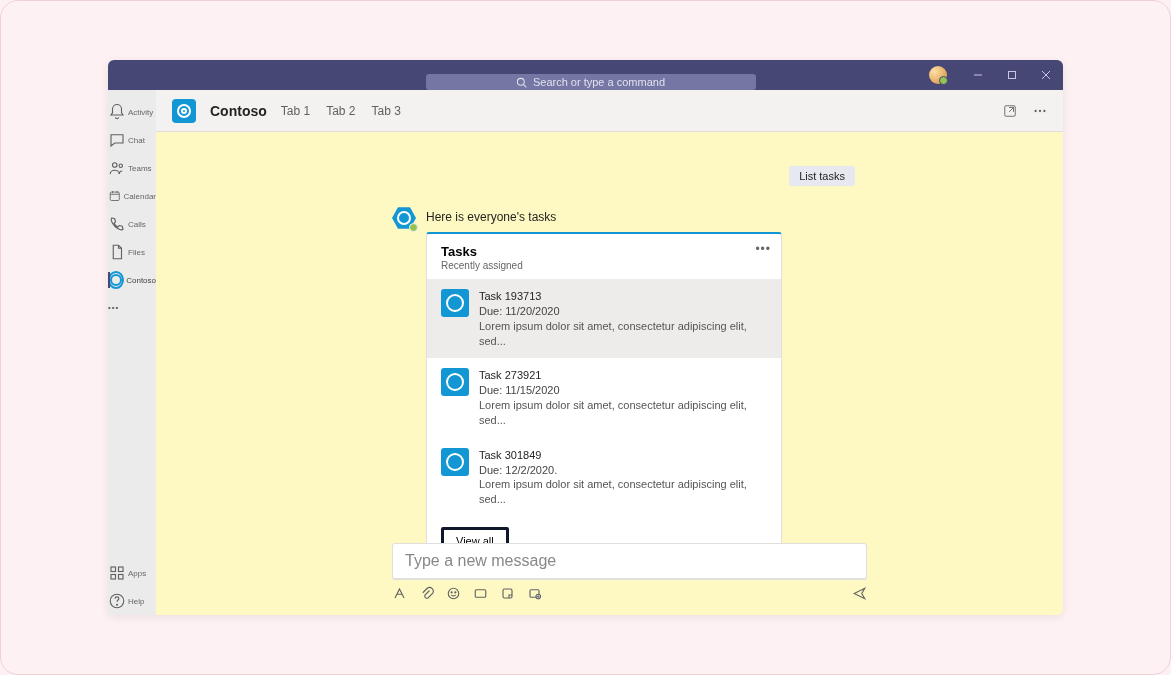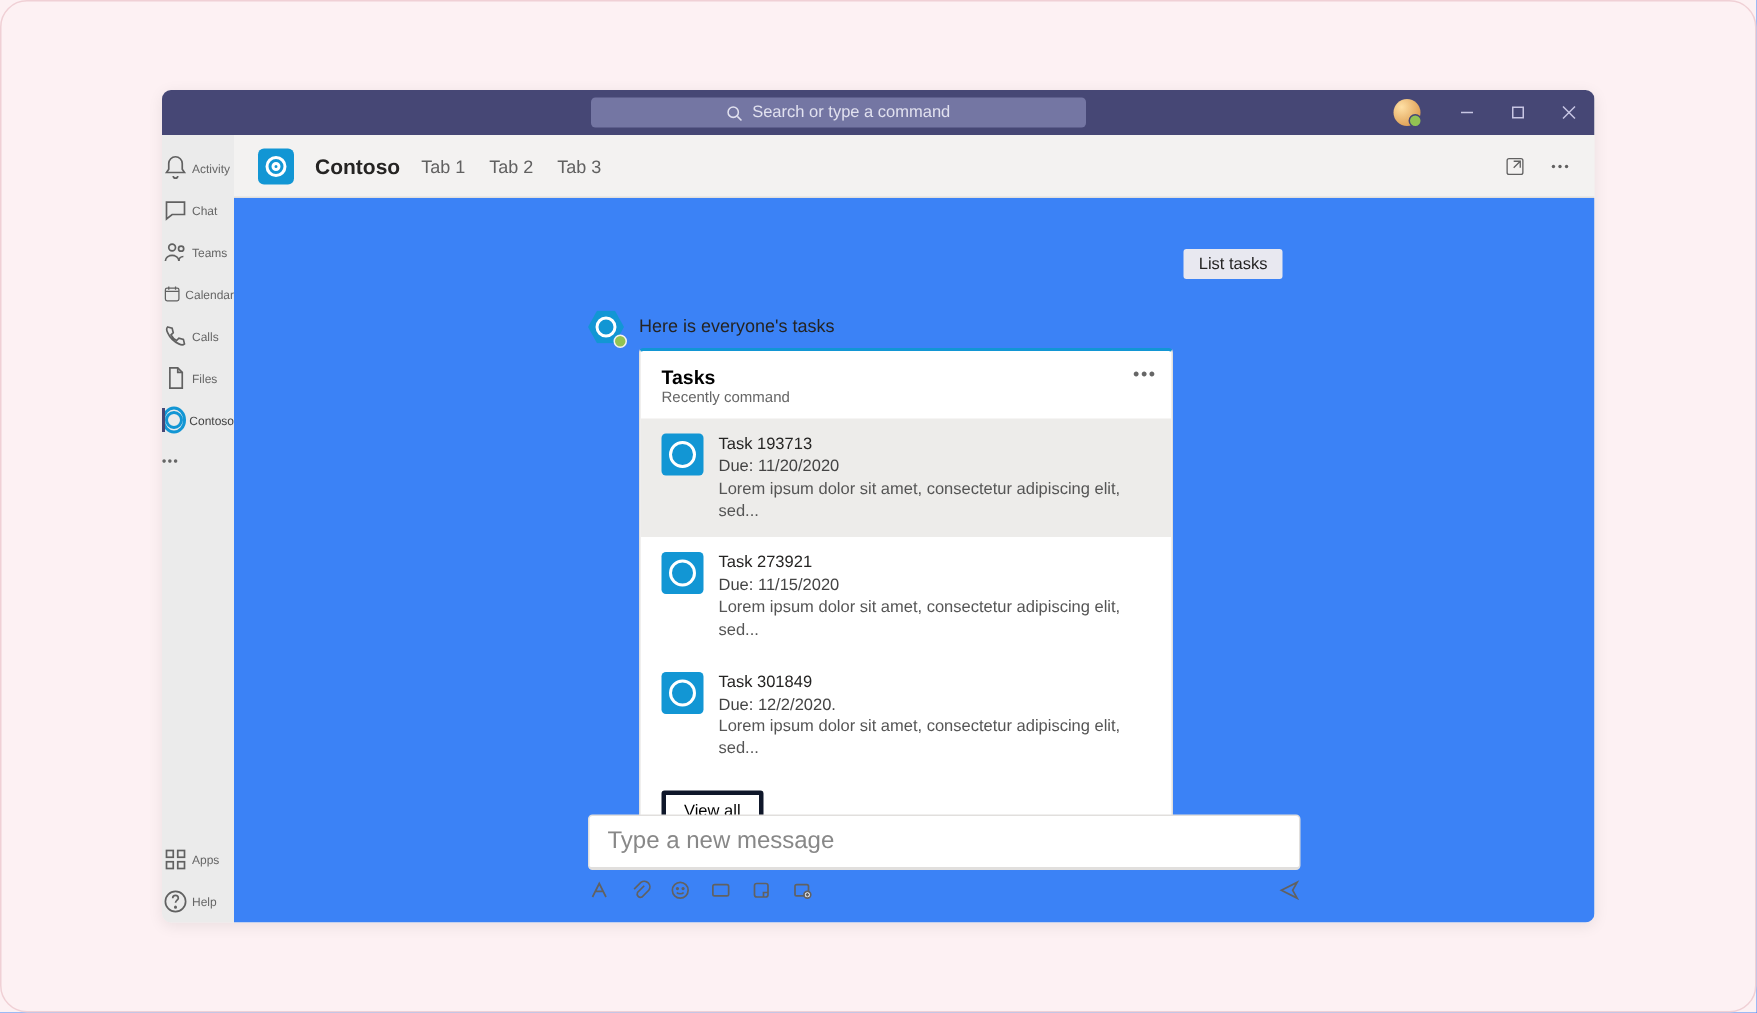--- a/index.html
+++ b/index.html
@@ -26,20 +26,21 @@
   }
   
   .titlebar {
     height: 30px;
     background: #464775;
     display: flex;
     align-items: center;
     color: #c8c6e4;
     font-size: 12px;
     position: relative;
+    flex-direction: column;
   }
   .nav-arrows { display:flex; gap:6px; margin-left:270px; opacity:.6;}
   .nav-arrows span{cursor:pointer;}
   .searchbox {
     margin-left:10px;
     width: 330px;
     height: 20px;
     background: #7476a3;
     border-radius: 3px;
     display:flex;
@@ -73,21 +74,21 @@
   .tabhdr .logo{width:24px;height:24px;border-radius:4px;background:#1296d4;display:flex;align-items:center;justify-content:center;}
   .tabhdr .logo div{width:14px;height:14px;border-radius:50%;border:2px solid #fff;position:relative;}
   .tabhdr .logo div::after{content:'';position:absolute;inset:2px;border-radius:50%;border:2px solid #fff;}
   .app-title{font-weight:700;font-size:14px;color:#252423;}
   .tabs{display:flex;gap:16px;font-size:12px;color:#616161;}
   .tabs span{cursor:pointer;}
   .hdr-spacer{flex:1;}
   .hdr-actions{display:flex;gap:16px;color:#616161;}
   .hdr-actions svg{width:14px;height:14px;cursor:pointer;}
   
-  .content{flex:1;background:#3b82f6;position:relative;padding:20px 30px;overflow:hidden;}
+  .content{flex:1;background:#fef9c3;position:relative;padding:20px 30px;overflow:hidden;}
   .pill{position:absolute;top:34px;right:208px;background:#e8e8f0;color:#252423;font-size:11px;padding:4px 10px;border-radius:2px;}
   .msg{display:flex;gap:10px;margin-top:54px;margin-left:206px;}
   .bot-icon{width:24px;height:24px;flex-shrink:0;position:relative;}
   .bot-hex{width:24px;height:24px;background:#1296d4;clip-path:polygon(25% 5%,75% 5%,100% 50%,75% 95%,25% 95%,0 50%);display:flex;align-items:center;justify-content:center;}
   .bot-hex::after{content:'';width:10px;height:10px;border:2px solid #fff;border-radius:50%;}
   .bot-status{position:absolute;right:-2px;bottom:-2px;width:9px;height:9px;border-radius:50%;background:#92c353;border:1.5px solid #f3f2f1;}
   .card-wrap{width:356px;}
   .msg-text{font-size:12px;color:#252423;padding:4px 0 8px;}
   .card{background:#fff;border:1px solid #e1dfdd;border-radius:3px;border-top:2px solid #1296d4;overflow:hidden;}
   .card-head{padding:10px 14px 8px;position:relative;}
@@ -259,21 +260,21 @@
         <div class="msg">
           <div class="bot-icon">
             <div class="bot-hex"></div>
               <div class="bot-status"></div>
           </div>
           <div class="card-wrap">
             <div class="msg-text">Here is everyone's tasks</div>
             <div class="card">
               <div class="card-head">
                 <div class="card-title">Tasks</div>
-                <div class="card-sub">Recently command</div>
+                <div class="card-sub">Recently assigned</div>
                 <div class="card-menu">•••</div>
               </div>
               <div class="task hl">
                 <div class="task-icon"></div>
                 <div class="task-body">
                   <div class="task-title">Task 193713</div>
                   <div>Due: 11/20/2020</div>
                   <div class="task-desc">Lorem ipsum dolor sit amet, consectetur adipiscing elit, sed...</div>
                 </div>
               </div>

